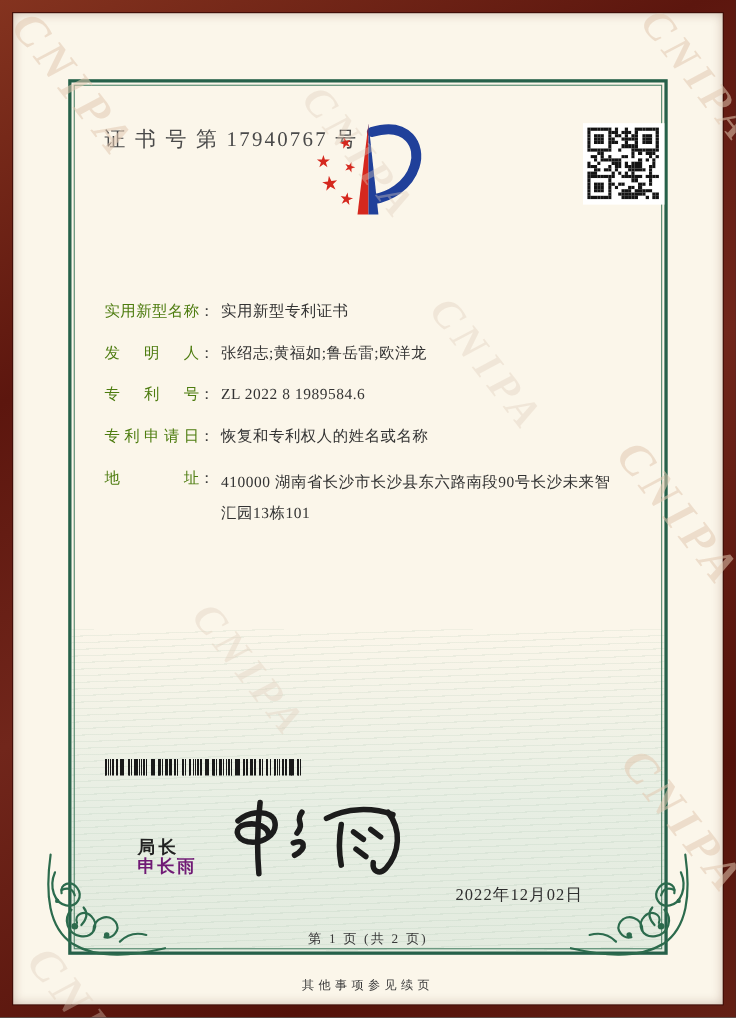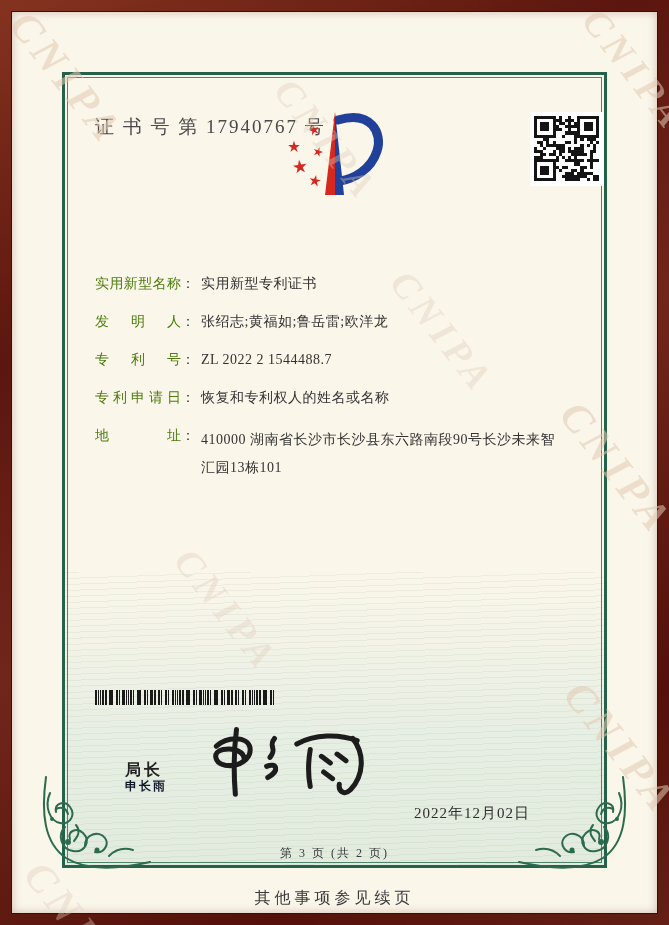--- a/index.html
+++ b/index.html
@@ -38,26 +38,26 @@
   
   .bodytext{position:absolute;left:83px;top:524px;width:500px;font-size:14.5px;line-height:23px;color:#222;}
   .bodytext p{margin:0;text-indent:2em;letter-spacing:1px;}
   
   .barcode{position:absolute;left:83px;top:678px;width:180px;height:15px;
     background:repeating-linear-gradient(90deg,#191919 0 2px,rgba(0,0,0,0) 2px 3px,#191919 3px 4px,rgba(0,0,0,0) 4px 7px,#191919 7px 9px,rgba(0,0,0,0) 9px 10px,#191919 10px 11px,rgba(0,0,0,0) 11px 14px),
     repeating-linear-gradient(90deg,#191919 0 1px,rgba(0,0,0,0) 1px 5px,#191919 5px 6px,rgba(0,0,0,0) 6px 11px);}
   
   .sigtitle{left:113px;top:736px;font-size:16px;font-weight:600;color:#222;
     font-family:"Liberation Sans","DejaVu Sans",sans-serif;letter-spacing:3px;margin-top:12px;}
-  .signame{left:113px;top:766px;font-size:12px;font-weight:600;color:#0f172a;
+  .signame{left:113px;top:766px;font-size:16px;font-weight:600;color:#701a75;
     font-family:"Liberation Sans","DejaVu Sans",sans-serif;letter-spacing:2px;}
   .sigscript{position:absolute;left:182px;top:710px;width:190px;height:82px;}
   .issuedate{left:330px;top:792px;width:260px;text-align:center;font-size:15px;color:#2e2e2e;letter-spacing:1px;}
   .pageinfo{left:0;right:0;top:833px;text-align:center;font-size:12px;color:#3a3a3a;letter-spacing:2px;}
-  .footnote{left:0;right:0;top:876px;text-align:center;font-size:16px;color:#3a3a3a;letter-spacing:4px;}
+  .footnote{left:0;right:0;top:876px;text-align:center;font-size:11px;color:#3a3a3a;letter-spacing:4px;}
   
   .orn{position:absolute;width:122px;height:122px;z-index:4;}
   .orn.bl{left:26px;top:737px;}
   .orn.br{left:497px;top:737px;transform:scaleX(-1);}
   
   .wm{position:absolute;z-index:6;font-style:italic;font-weight:bold;font-size:42px;letter-spacing:6px;
     color:rgba(226,201,176,.55);transform:rotate(52deg);transform-origin:left top;pointer-events:none;
     font-family:"Liberation Serif",serif;}
   .wm.soft{color:rgba(224,206,186,.38);}
 </style>
@@ -543,21 +543,21 @@
 
 
     <div class="fields">
       <div class="frow">
         <span class="flabel">实用新型名称</span><span class="fcolon">：</span><span class="fvalue">实用新型专利证书</span>
       </div>
       <div class="frow">
         <span class="flabel">发明人</span><span class="fcolon">：</span><span class="fvalue">张绍志;黄福如;鲁岳雷;欧洋龙</span>
       </div>
       <div class="frow">
-        <span class="flabel">专利号</span><span class="fcolon">：</span><span class="fvalue">ZL 2022 2 1544488.7</span>
+        <span class="flabel">专利号</span><span class="fcolon">：</span><span class="fvalue">ZL 2022 8 1989584.6</span>
       </div>
       <div class="frow">
         <span class="flabel">专利申请日</span><span class="fcolon">：</span><span class="fvalue">恢复和专利权人的姓名或名称</span>
       </div>
       <div class="frow">
         <span class="flabel">地址</span><span class="fcolon">：</span><span class="fvalue wrap">410000 湖南省长沙市长沙县东六路南段90号长沙未来智汇园13栋101</span>
       </div>
     </div>
 
 
@@ -576,21 +576,21 @@
           <path d="M142,14 C153,28 152,47 140,60 C135,65 129,62 130,55"></path>
           <path d="M104,24 C102,36 102,47 104,57"></path>
           <path d="M114,30 L122,36"></path>
           <path d="M128,28 L136,34"></path>
           <path d="M116,44 L124,50"></path>
         </g>
       </svg>
     </div>
     <div class="txt issuedate">2022年12月02日</div>
 
-    <div class="txt pageinfo">第 3 页 (共 2 页)</div>
+    <div class="txt pageinfo">第 1 页 (共 2 页)</div>
 
     <div class="txt footnote">其他事项参见续页</div>
 
     <div class="orn bl">
       <svg viewBox="0 0 122 122" width="122" height="122">
         <g fill="none" stroke="#2c6b4d" stroke-width="2" stroke-linecap="round">
           <path d="M8,28 C3,64 6,94 28,109 C52,124 86,119 112,113"></path>
           <path d="M12,44 c-6,14 0,28 10,30 c10,2 16,-8 10,-16 c-5,-7 -16,-4 -14,5"></path>
           <path d="M27,78 c-8,8 -4,22 8,24 c12,2 18,-10 10,-18 c-6,-6 -16,-2 -13,6"></path>
           <path d="M47,97 c0,-12 14,-16 20,-8 c5,7 -2,16 -10,14"></path>

